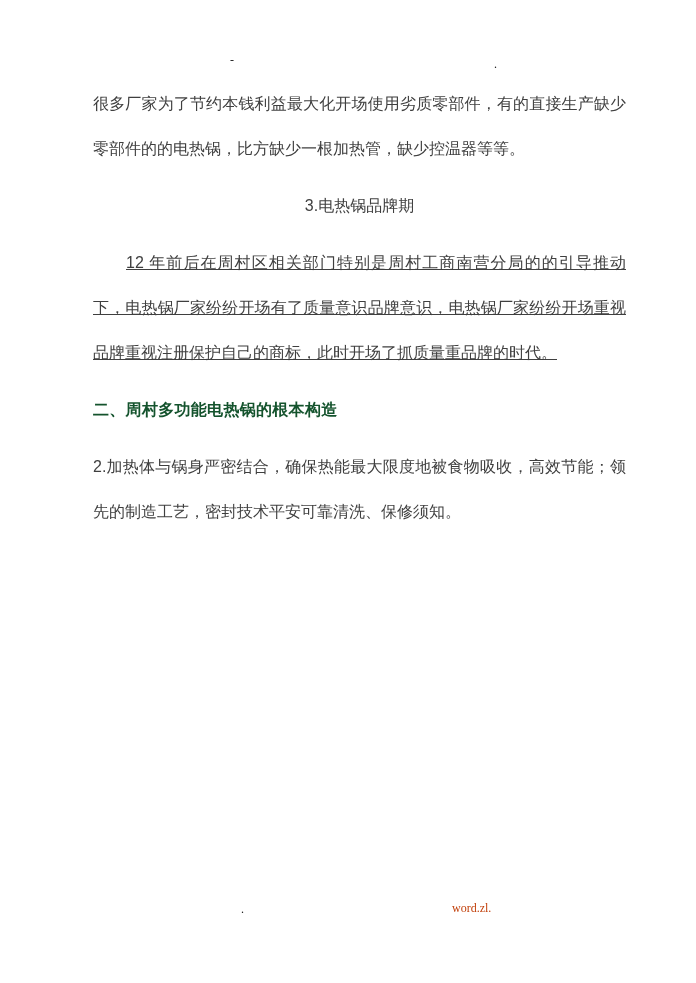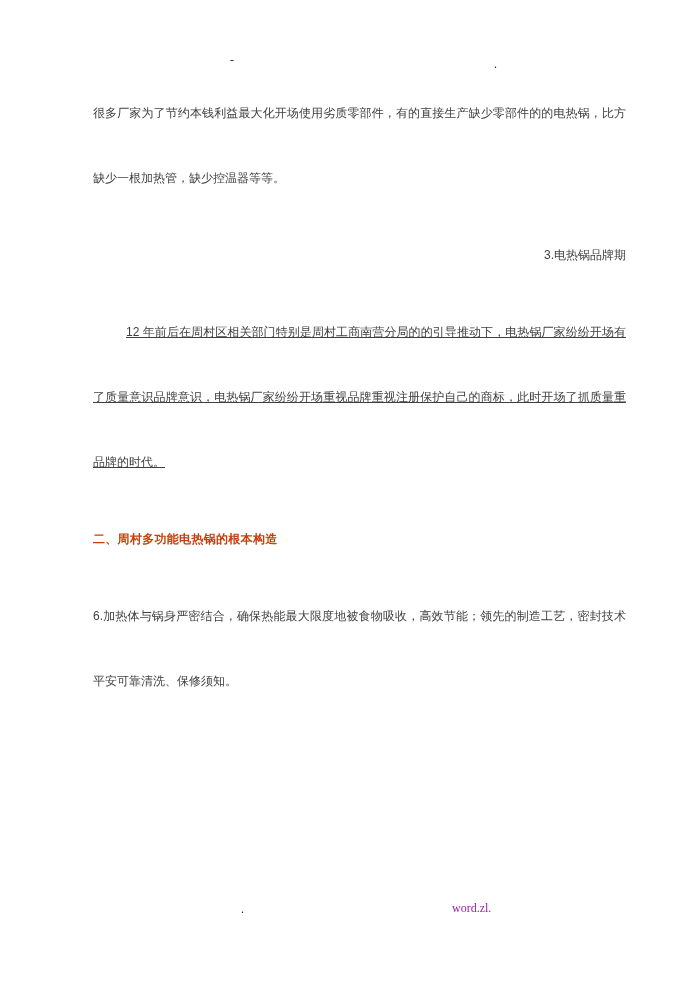--- a/index.html
+++ b/index.html
@@ -13,59 +13,59 @@
     height: 983px;
     background: #ffffff;
     overflow: hidden;
     font-family: "Liberation Sans", sans-serif;
   }
   .doc-body {
     position: absolute;
     top: 81px;
     left: 93px;
     width: 533px;
-    font-size: 12px;
-    line-height: 65px;
+    font-size: 16px;
+    line-height: 45px;
     color: #3f3f3f;
     text-align: justify;
   }
   .doc-body .block {
     margin: 0 0 12px 0;
   }
   .para-indent {
     text-indent: 33px;
     text-decoration: underline;
   }
   .heading-plain {
-    text-align: right;
+    text-align: center;
   }
   .heading-bold {
     font-weight: bold;
-    color: #c2410c;
+    color: #14532d;
     letter-spacing: 0.3px;
     text-align: left;
   }
   .mark {
     position: absolute;
     color: #1a1a1a;
     font-size: 12px;
     line-height: 12px;
     font-family: "Liberation Serif", serif;
   }
   .mark-top-dash   { top: 54px;  left: 230px; }
   .mark-top-dot    { top: 58px;  left: 494px; }
   .mark-footer-dot { top: 903px; left: 241px; }
   .watermark {
     position: absolute;
     top: 901px;
     left: 452px;
     font-family: "Liberation Serif", serif;
     font-size: 12px;
     line-height: 14px;
-    color: #a21caf;
+    color: #c2410c;
   }
 </style>
 </head>
 <body>
 
 <div class="page">
 
   <span class="mark mark-top-dash">-</span>
   <span class="mark mark-top-dot">.</span>
 
@@ -76,20 +76,20 @@
     <p class="block heading-plain">3.电热锅品牌期</p>
 
     <p class="block para para-indent">12 年前后在周村区相关部门特别是周村工商南营分局的的引导推动下，电热锅厂家纷纷开场有了质量意识品牌意识，电热锅厂家纷纷开场重视品牌重视注册保护自己的商标，此时开场了抓质量重品牌的时代。</p>
 
     <p class="block heading-bold">二、周村多功能电热锅的根本构造</p>
 
 
 
 
 
-    <p class="block para">6.加热体与锅身严密结合，确保热能最大限度地被食物吸收，高效节能；领先的制造工艺，密封技术平安可靠清洗、保修须知。</p>
+    <p class="block para">2.加热体与锅身严密结合，确保热能最大限度地被食物吸收，高效节能；领先的制造工艺，密封技术平安可靠清洗、保修须知。</p>
 
   </div>
 
   <span class="mark mark-footer-dot">.</span>
   <span class="watermark">word.zl.</span>
 
 </div>
 
 </body></html>

